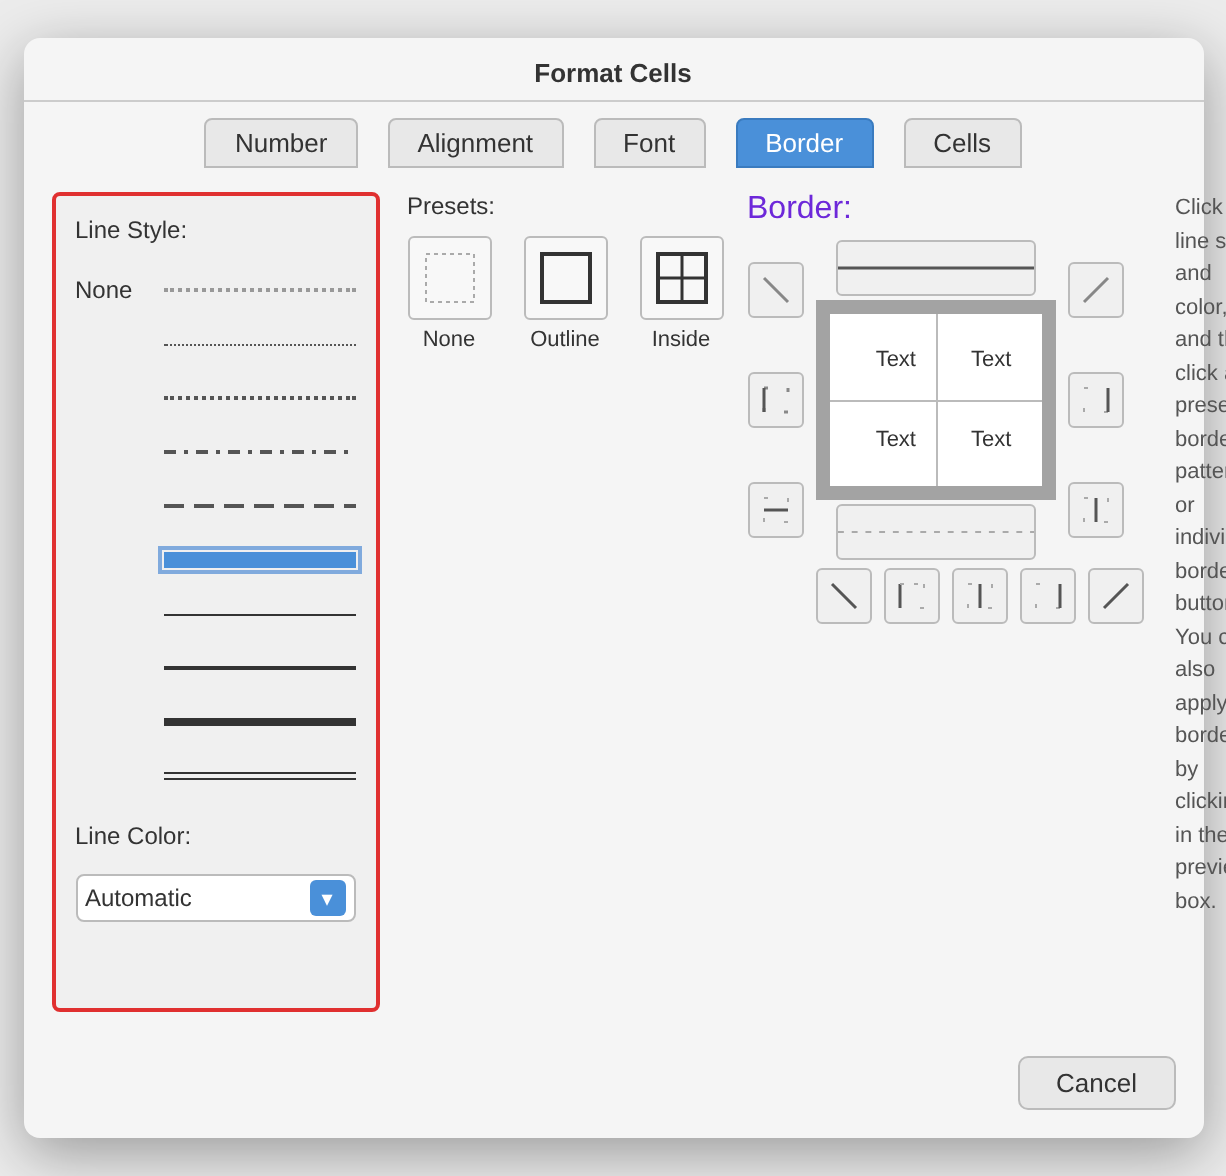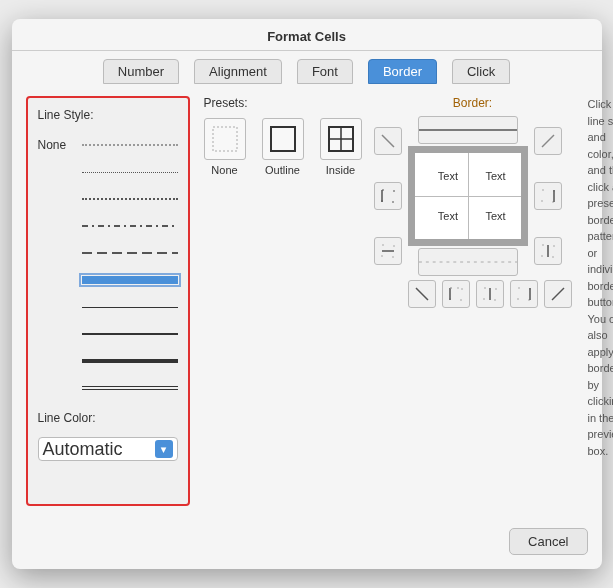--- a/index.html
+++ b/index.html
@@ -120,21 +120,21 @@
       border: 1px solid #bbb;
       border-radius: 4px;
       background: #fff;
       width: 140px;
       height: 24px;
       padding: 0 4px;
       gap: 4px;
     }
     .color-select-text {
       flex: 1;
-      font-size: 18px;
+      font-size: 12px;
       color: #333;
     }
     .color-dropdown-btn {
       background: #4a90d9;
       border-radius: 3px;
       width: 18px;
       height: 18px;
       display: flex;
       align-items: center;
       justify-content: center;
@@ -184,24 +184,23 @@
     .preset-icon svg {
       width: 30px;
       height: 30px;
     }
     .preset-label {
       font-size: 11px;
       color: #333;
     }
     .border-section {}
     .border-label {
-      font-size: 12px;
-      color: #a16207;
+      font-size: 16px;
+      color: #6d28d9;
       margin-bottom: 6px;
-      text-align: center;
     }
     .border-preview-area {
       display: flex;
       flex-direction: row;
       gap: 6px;
     }
     .border-btns-left {
       display: flex;
       flex-direction: column;
       gap: 6px;
@@ -329,21 +328,21 @@
 <body>
 
 <div class="dialog">
   <div class="title-bar">Format Cells</div>
 
   <div class="tabs">
     <div class="tab">Number</div>
     <div class="tab">Alignment</div>
     <div class="tab">Font</div>
     <div class="tab active">Border</div>
-    <div class="tab">Click</div>
+    <div class="tab">Cells</div>
   </div>
 
   <div class="content">
 
     <div class="left-panel">
       <div class="section-label">Line Style:</div>
       <div class="line-styles">
         <div class="line-row">
           <span class="none-label">None</span>
           <div class="line-preview">

